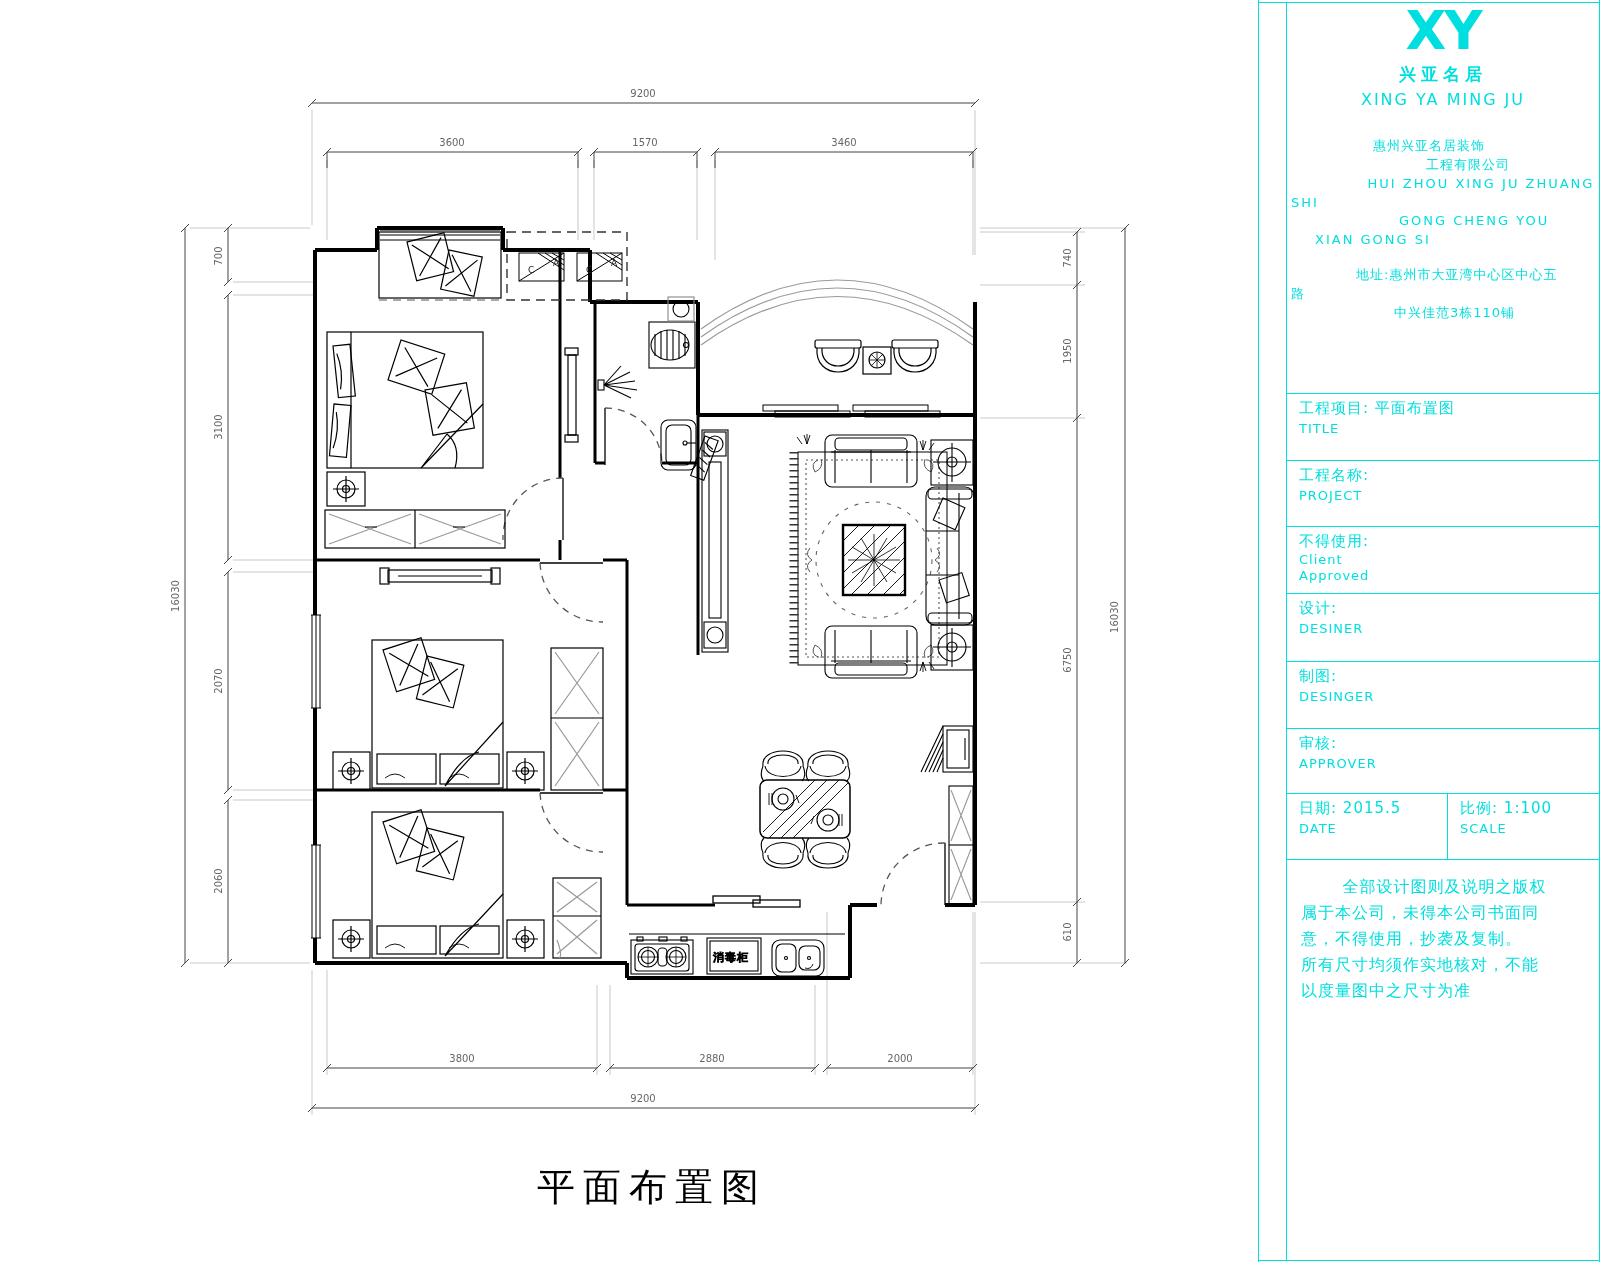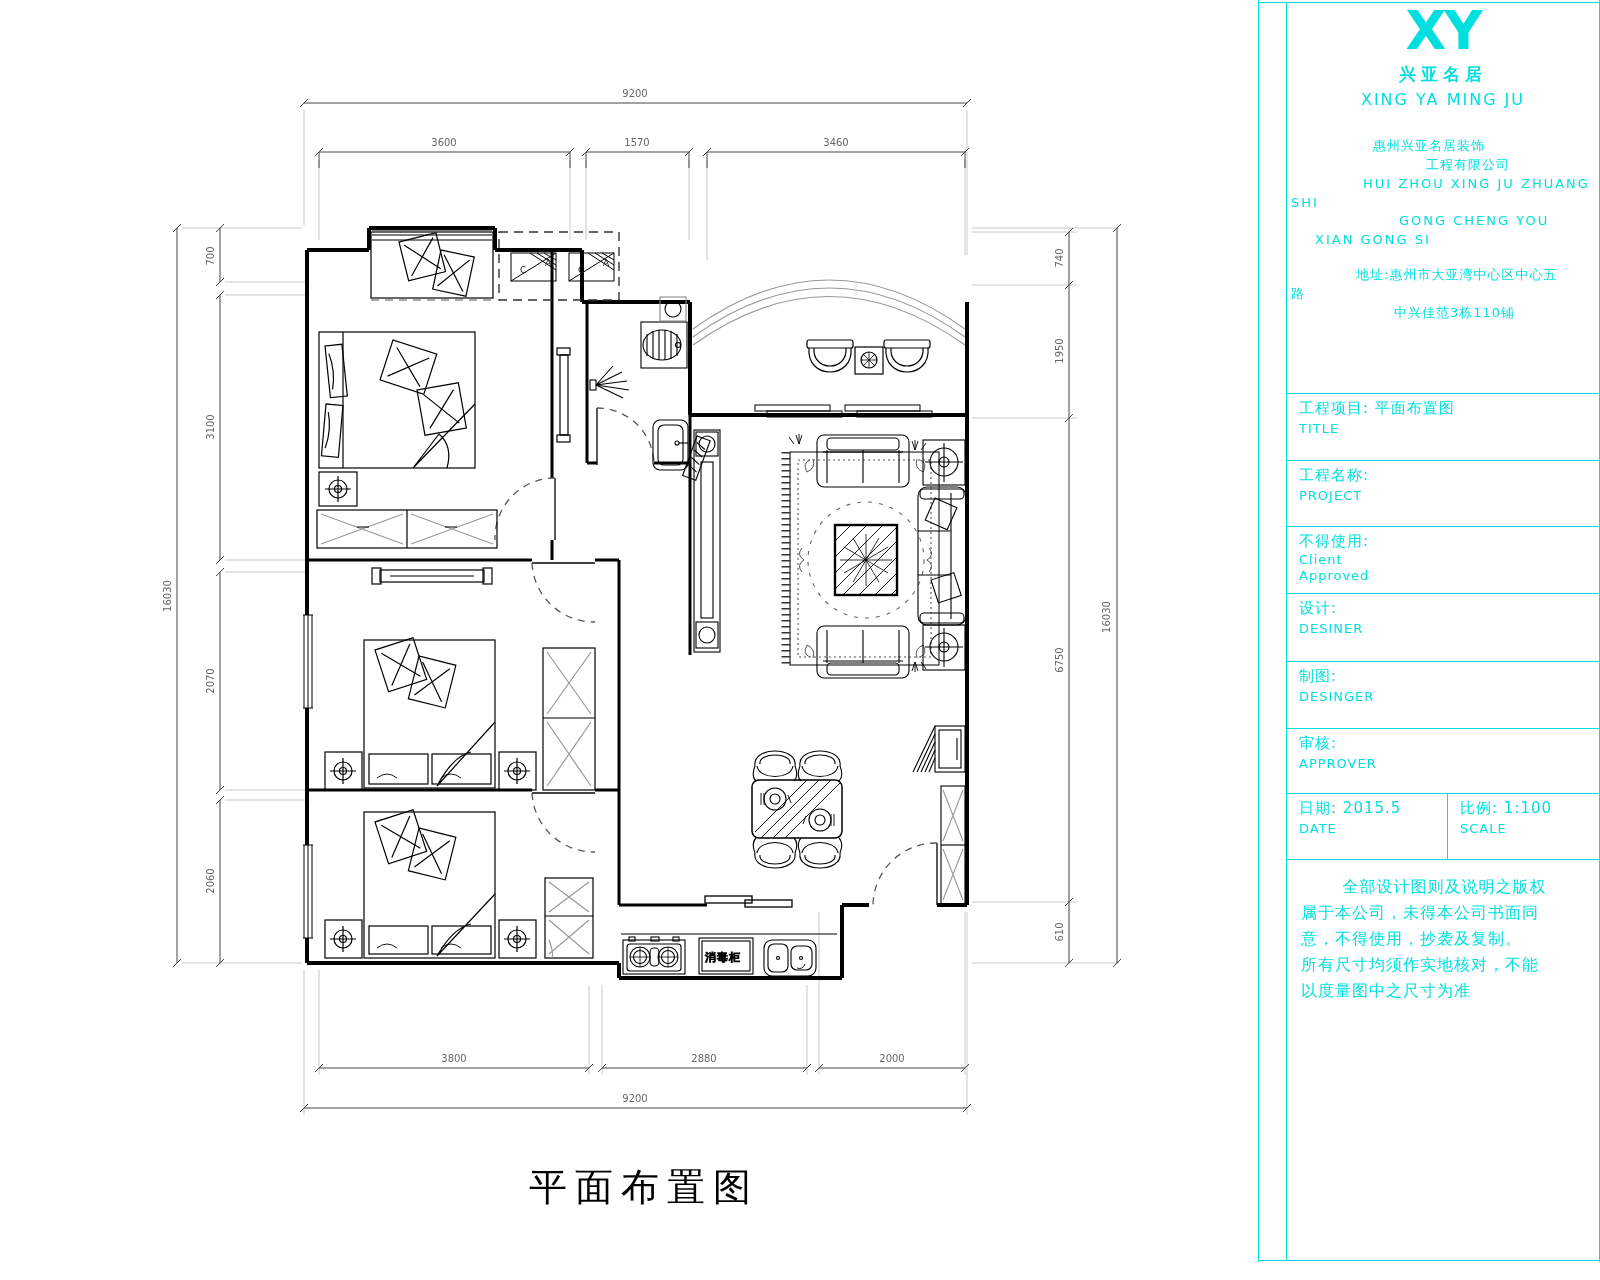--- a/index.html
+++ b/index.html
@@ -1,19 +1,19 @@
 <!DOCTYPE html>
 <html><head>
 <meta charset="utf-8">
 <style>
   html,body{margin:0;padding:0;background:#fff;}
   #sheet{position:relative;width:1600px;height:1280px;background:#fff;overflow:hidden;
          font-family:"DejaVu Sans",sans-serif;}
   
-  #plan-wrap{position:absolute;left:7px;top:0;width:1255px;height:1024px;}
+  #plan-wrap{position:absolute;left:15px;top:0;width:1255px;height:1024px;}
   svg text.dim{font-size:10px;fill:#666;font-family:"DejaVu Sans",sans-serif;}
   svg text.tiny{font-size:9px;fill:#222;font-family:"DejaVu Sans",sans-serif;}
   svg text.cab{font-size:11px;fill:#111;font-family:"DejaVu Sans",sans-serif;letter-spacing:1px;}
   svg text.plan-title{font-size:38px;fill:#000;font-family:"DejaVu Serif",serif;letter-spacing:8px;}
   
   :root{--c:#00dfdf;}
   #tb{position:absolute;left:1258px;top:0;width:340px;height:1262px;color:var(--c);
       border-left:1px solid var(--c);border-right:1px solid var(--c);}
   #tb .topline{position:absolute;left:0;top:2px;width:100%;height:0;border-top:1px solid var(--c);}
   #tb .botline{position:absolute;left:0;top:1260px;width:100%;height:0;border-top:1px solid var(--c);}
@@ -487,21 +487,21 @@
     <div class="topline"></div>
     <div class="botline"></div>
     <div class="vline2"></div>
     <div class="content">
       <div class="logo">XY</div>
       <div class="brand-cn">兴亚名居</div>
       <div class="brand-en">XING YA MING JU</div>
       <div style="margin-top:28px;">
         <div class="cline" style="margin-left:86px;">惠州兴亚名居装饰</div>
         <div class="cline" style="margin-left:139px;">工程有限公司</div>
-        <div class="cline" style="margin-left:76px;letter-spacing:2px;">HUI ZHOU XING JU ZHUANG</div>
+        <div class="cline" style="margin-left:76px;letter-spacing:2px;text-align:center;">HUI ZHOU XING JU ZHUANG</div>
         <div class="cline" style="margin-left:4px;letter-spacing:2px;">SHI</div>
         <div class="cline" style="margin-left:112px;letter-spacing:2px;">GONG CHENG YOU</div>
         <div class="cline" style="margin-left:28px;letter-spacing:2px;">XIAN GONG SI</div>
         <div class="cline" style="margin-left:69px;margin-top:16px;">地址:惠州市大亚湾中心区中心五</div>
         <div class="cline" style="margin-left:4px;">路</div>
         <div class="cline" style="margin-left:107px;">中兴佳范3栋110铺</div>
       </div>
       <div class="rows">
         <div class="row" style="height:67px;">
           <div class="lab">工程项目: 平面布置图</div>

